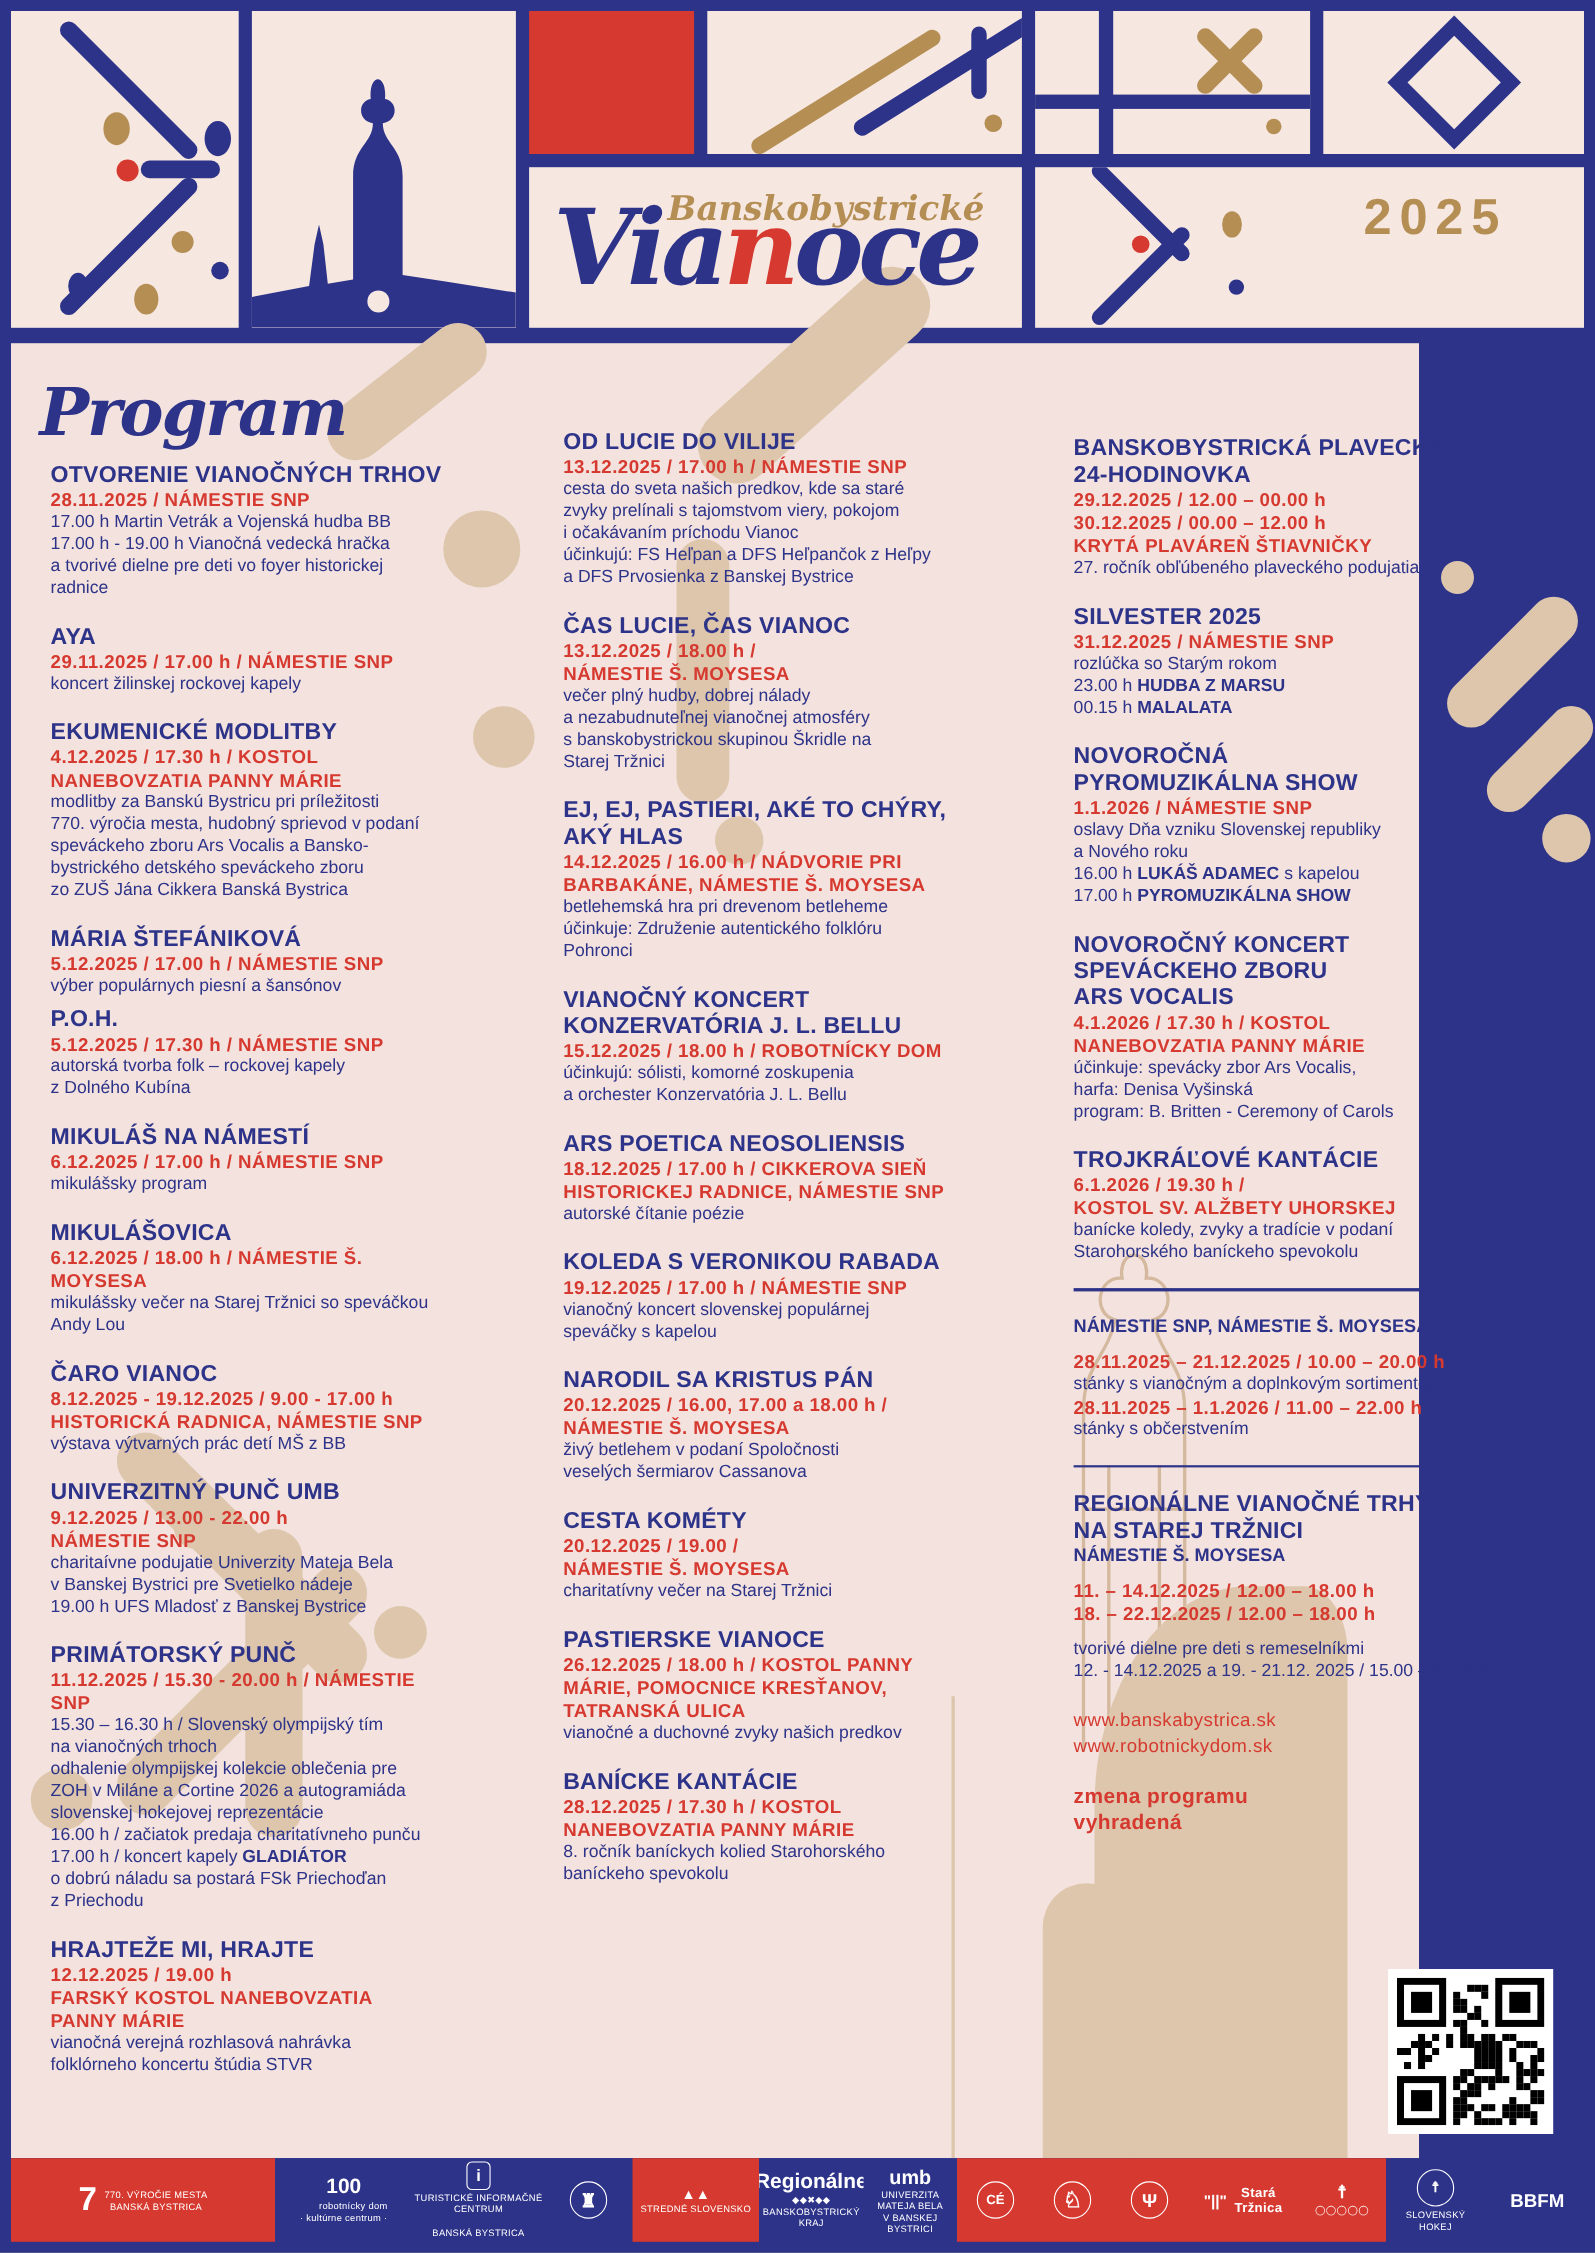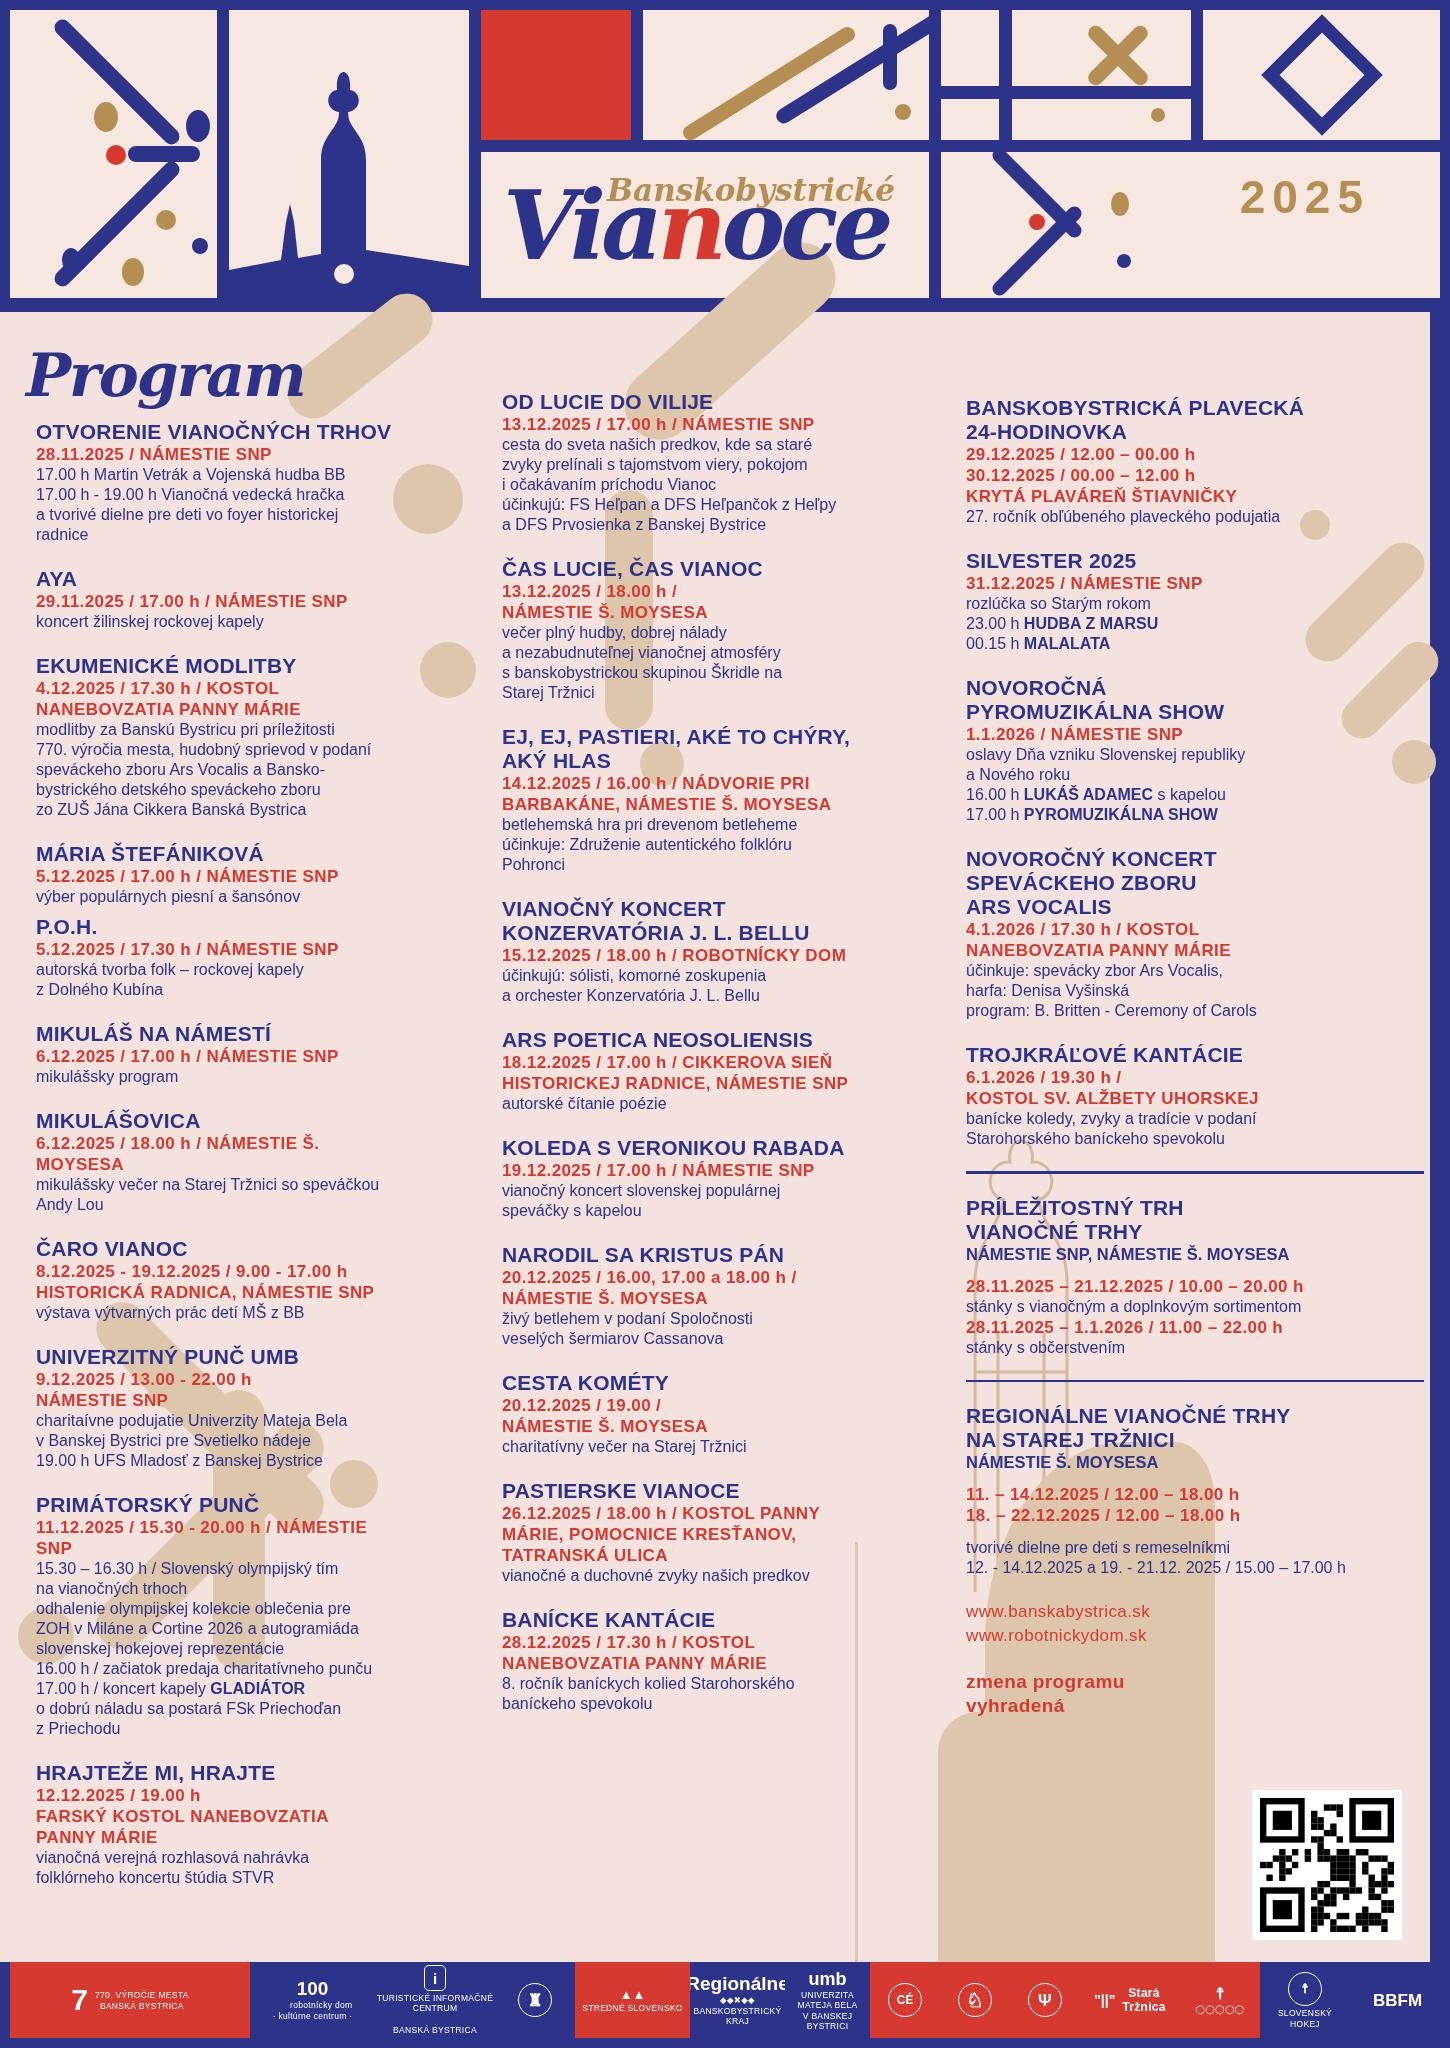--- a/index.html
+++ b/index.html
@@ -8,21 +8,21 @@
   }
   *{margin:0;padding:0;box-sizing:border-box;}
   html,body{background:#888;}
   .poster{position:relative;width:1450px;height:2048px;background:var(--blue);
     font-family:"Liberation Sans",sans-serif;overflow:hidden;margin:0 auto;}
   .tile{position:absolute;background:var(--pink);overflow:hidden;}
   .tile.red{background:var(--red);}
   .bar{position:absolute;background:var(--blue);border-radius:9px;}
   .gbar{position:absolute;background:var(--gold);border-radius:9px;}
   .dot{position:absolute;border-radius:50%;}
-  .main{position:absolute;left:0;top:312px;width:1430px;height:1650px;background:var(--pinkbg);}
+  .main{position:absolute;left:10px;top:312px;width:1280px;height:1650px;background:var(--pinkbg);}
   .decor{position:absolute;background:var(--tan);border-radius:28px;z-index:0;}
   .decor.circle{border-radius:50%;}
   .script{font-family:"DejaVu Serif",serif;font-style:italic;font-weight:bold;}
   .program-title{position:absolute;left:26px;top:28px;font-size:60px;color:var(--blue);z-index:3;letter-spacing:-2px;}
   .col{position:absolute;z-index:2;}
   .event{margin-bottom:22px;}
   .event.tight{margin-top:-14px;}
   .ev-title{font-size:21px;line-height:24px;font-weight:bold;color:var(--blue);letter-spacing:.2px;white-space:nowrap;}
   .ln-red{font-size:17px;line-height:21px;font-weight:bold;color:var(--red);letter-spacing:.4px;}
   .ln-body{font-size:16px;line-height:20px;color:var(--blue);}
@@ -340,21 +340,20 @@
         </div>
         <div class="event">
           <div class="ev-title">TROJKRÁĽOVÉ KANTÁCIE</div>
           <div class="ln-red">6.1.2026 / 19.30 h /</div>
           <div class="ln-red">KOSTOL SV. ALŽBETY UHORSKEJ</div>
           <div class="ln-body">banícke koledy, zvyky a tradície v podaní</div>
           <div class="ln-body">Starohorského baníckeho spevokolu</div>
         </div>
         <div class="divider"></div>
         <div class="event">
-          <div class="ev-title">PRÍLEŽITOSTNÝ TRH<br>VIANOČNÉ TRHY</div>
           <div class="ln-bodybold">NÁMESTIE SNP, NÁMESTIE Š. MOYSESA</div>
           <div class="ln-space"></div>
           <div class="ln-red">28.11.2025 – 21.12.2025 / 10.00 – 20.00 h</div>
           <div class="ln-body">stánky s vianočným a doplnkovým sortimentom</div>
           <div class="ln-red">28.11.2025 – 1.1.2026 / 11.00 – 22.00 h</div>
           <div class="ln-body">stánky s občerstvením</div>
         </div>
         <div class="divider"></div>
         <div class="event">
           <div class="ev-title">REGIONÁLNE VIANOČNÉ TRHY<br>NA STAREJ TRŽNICI</div>

